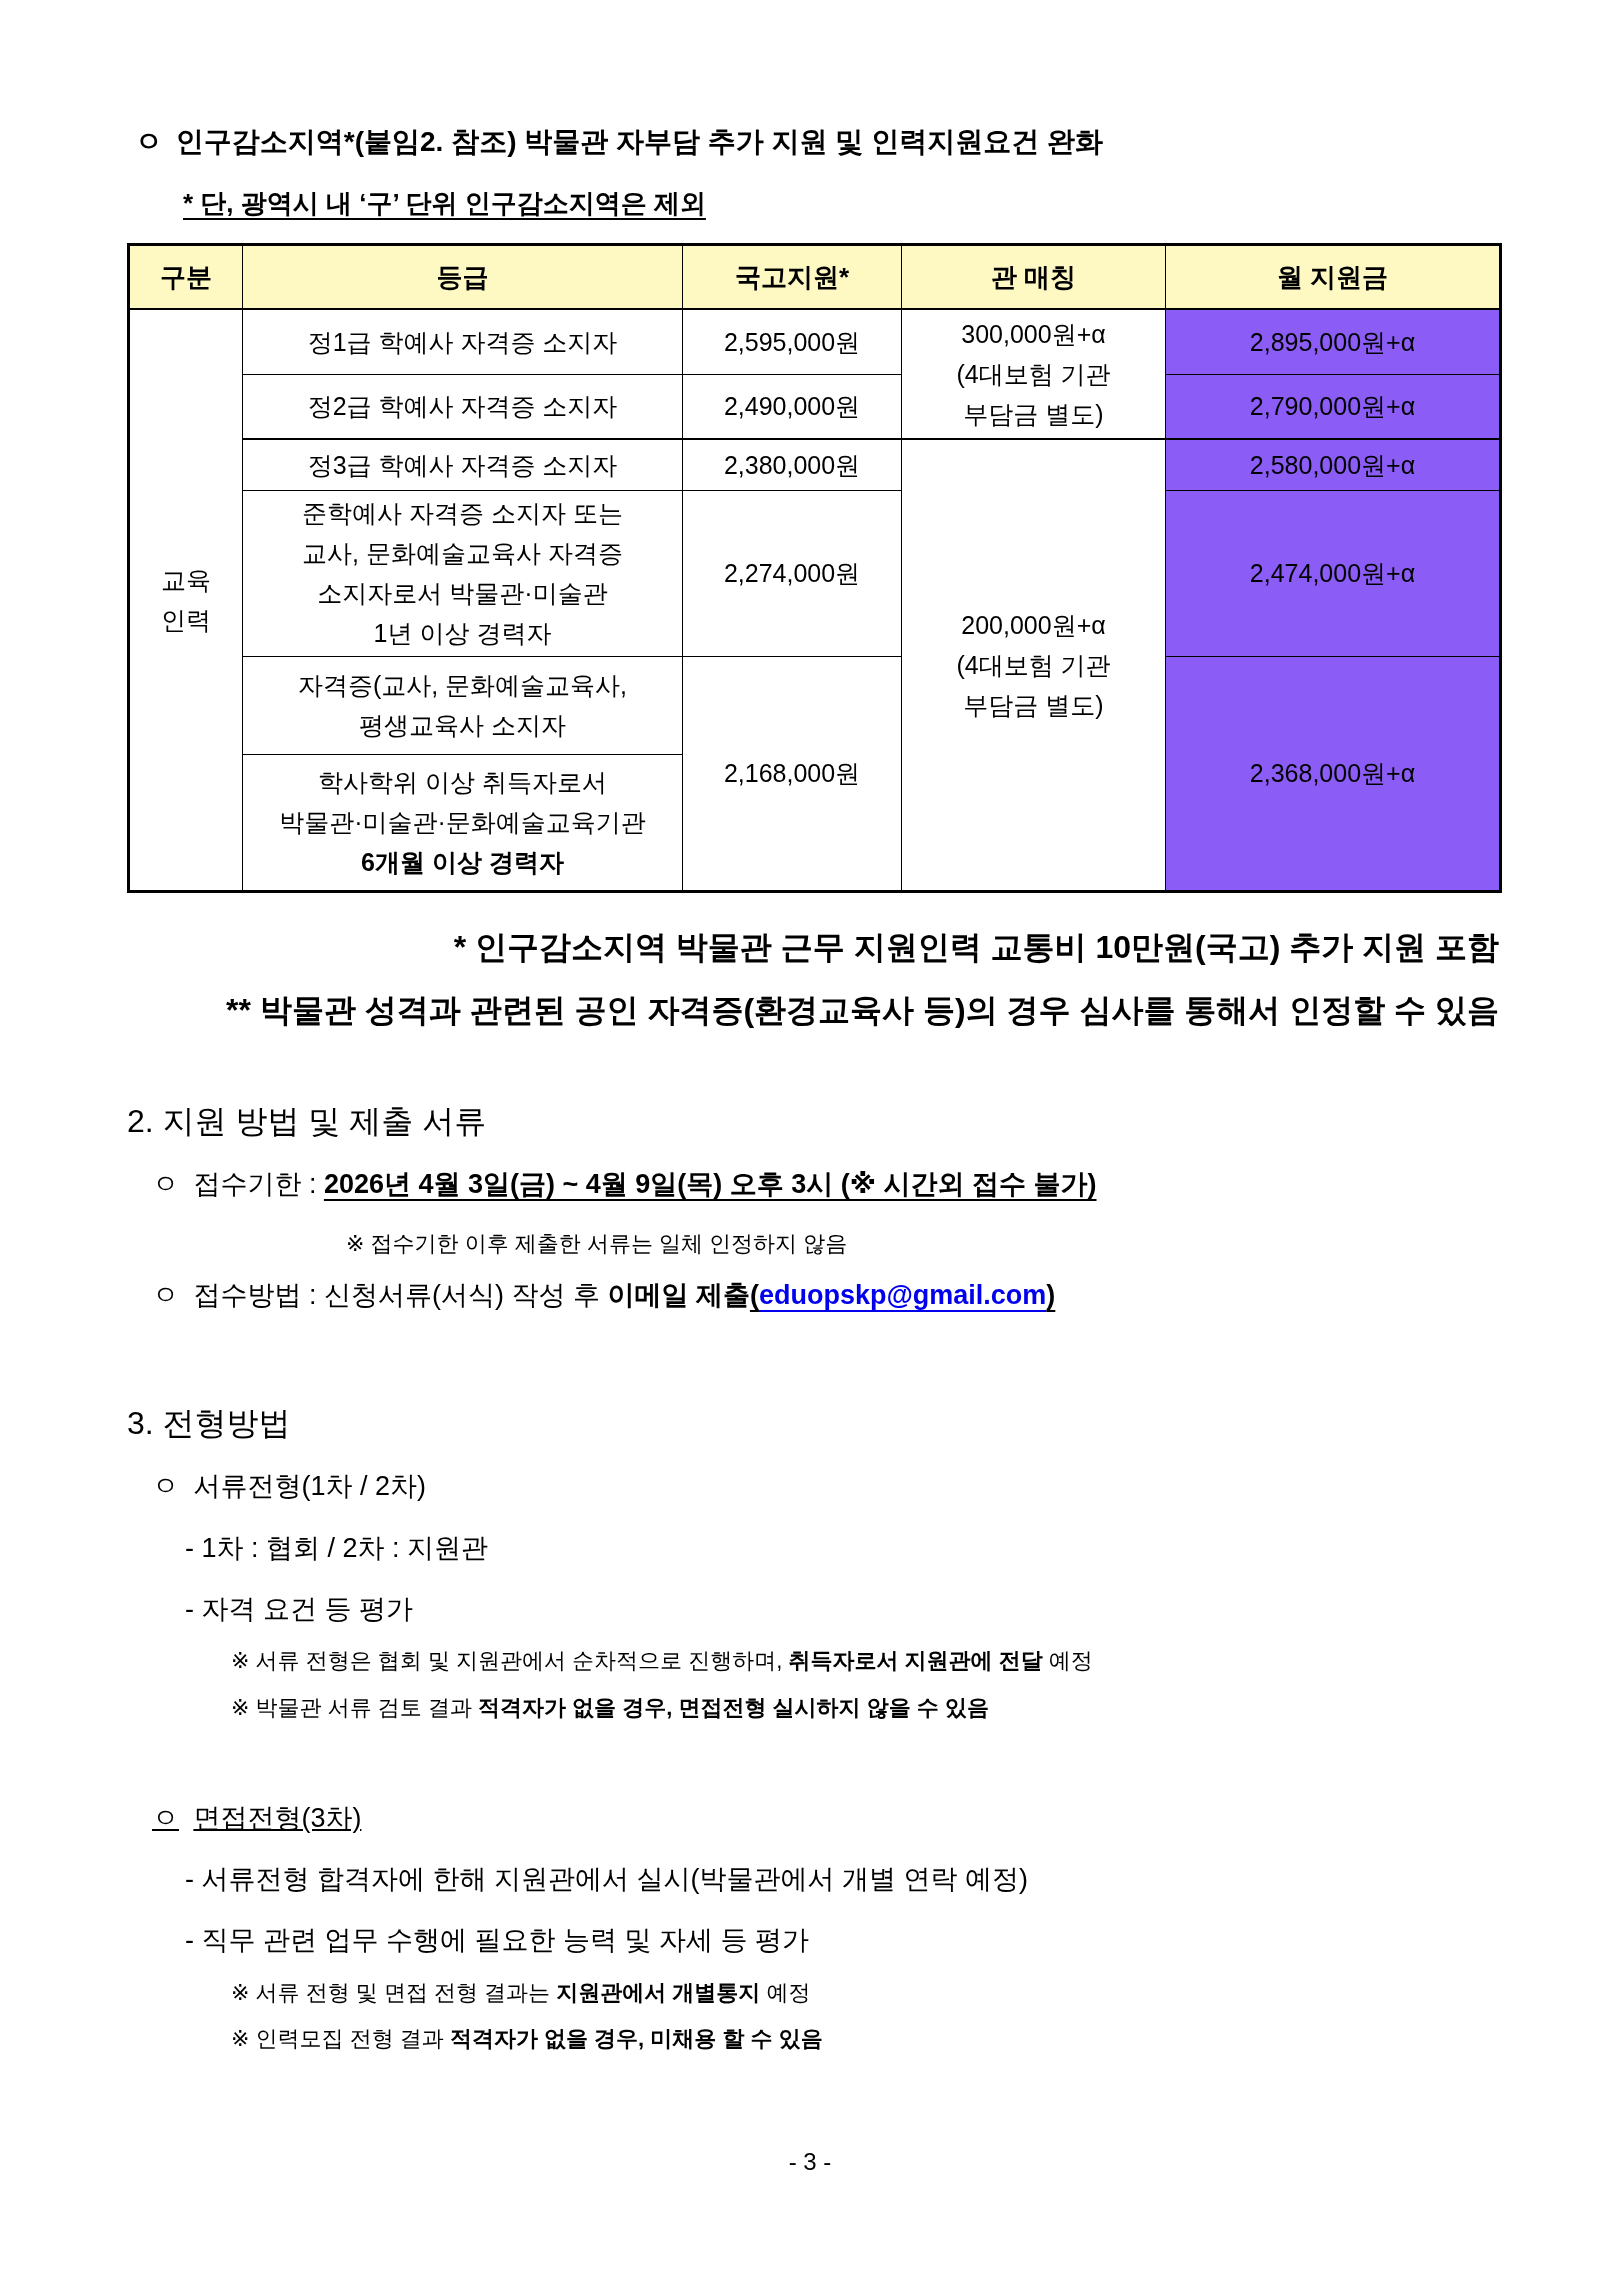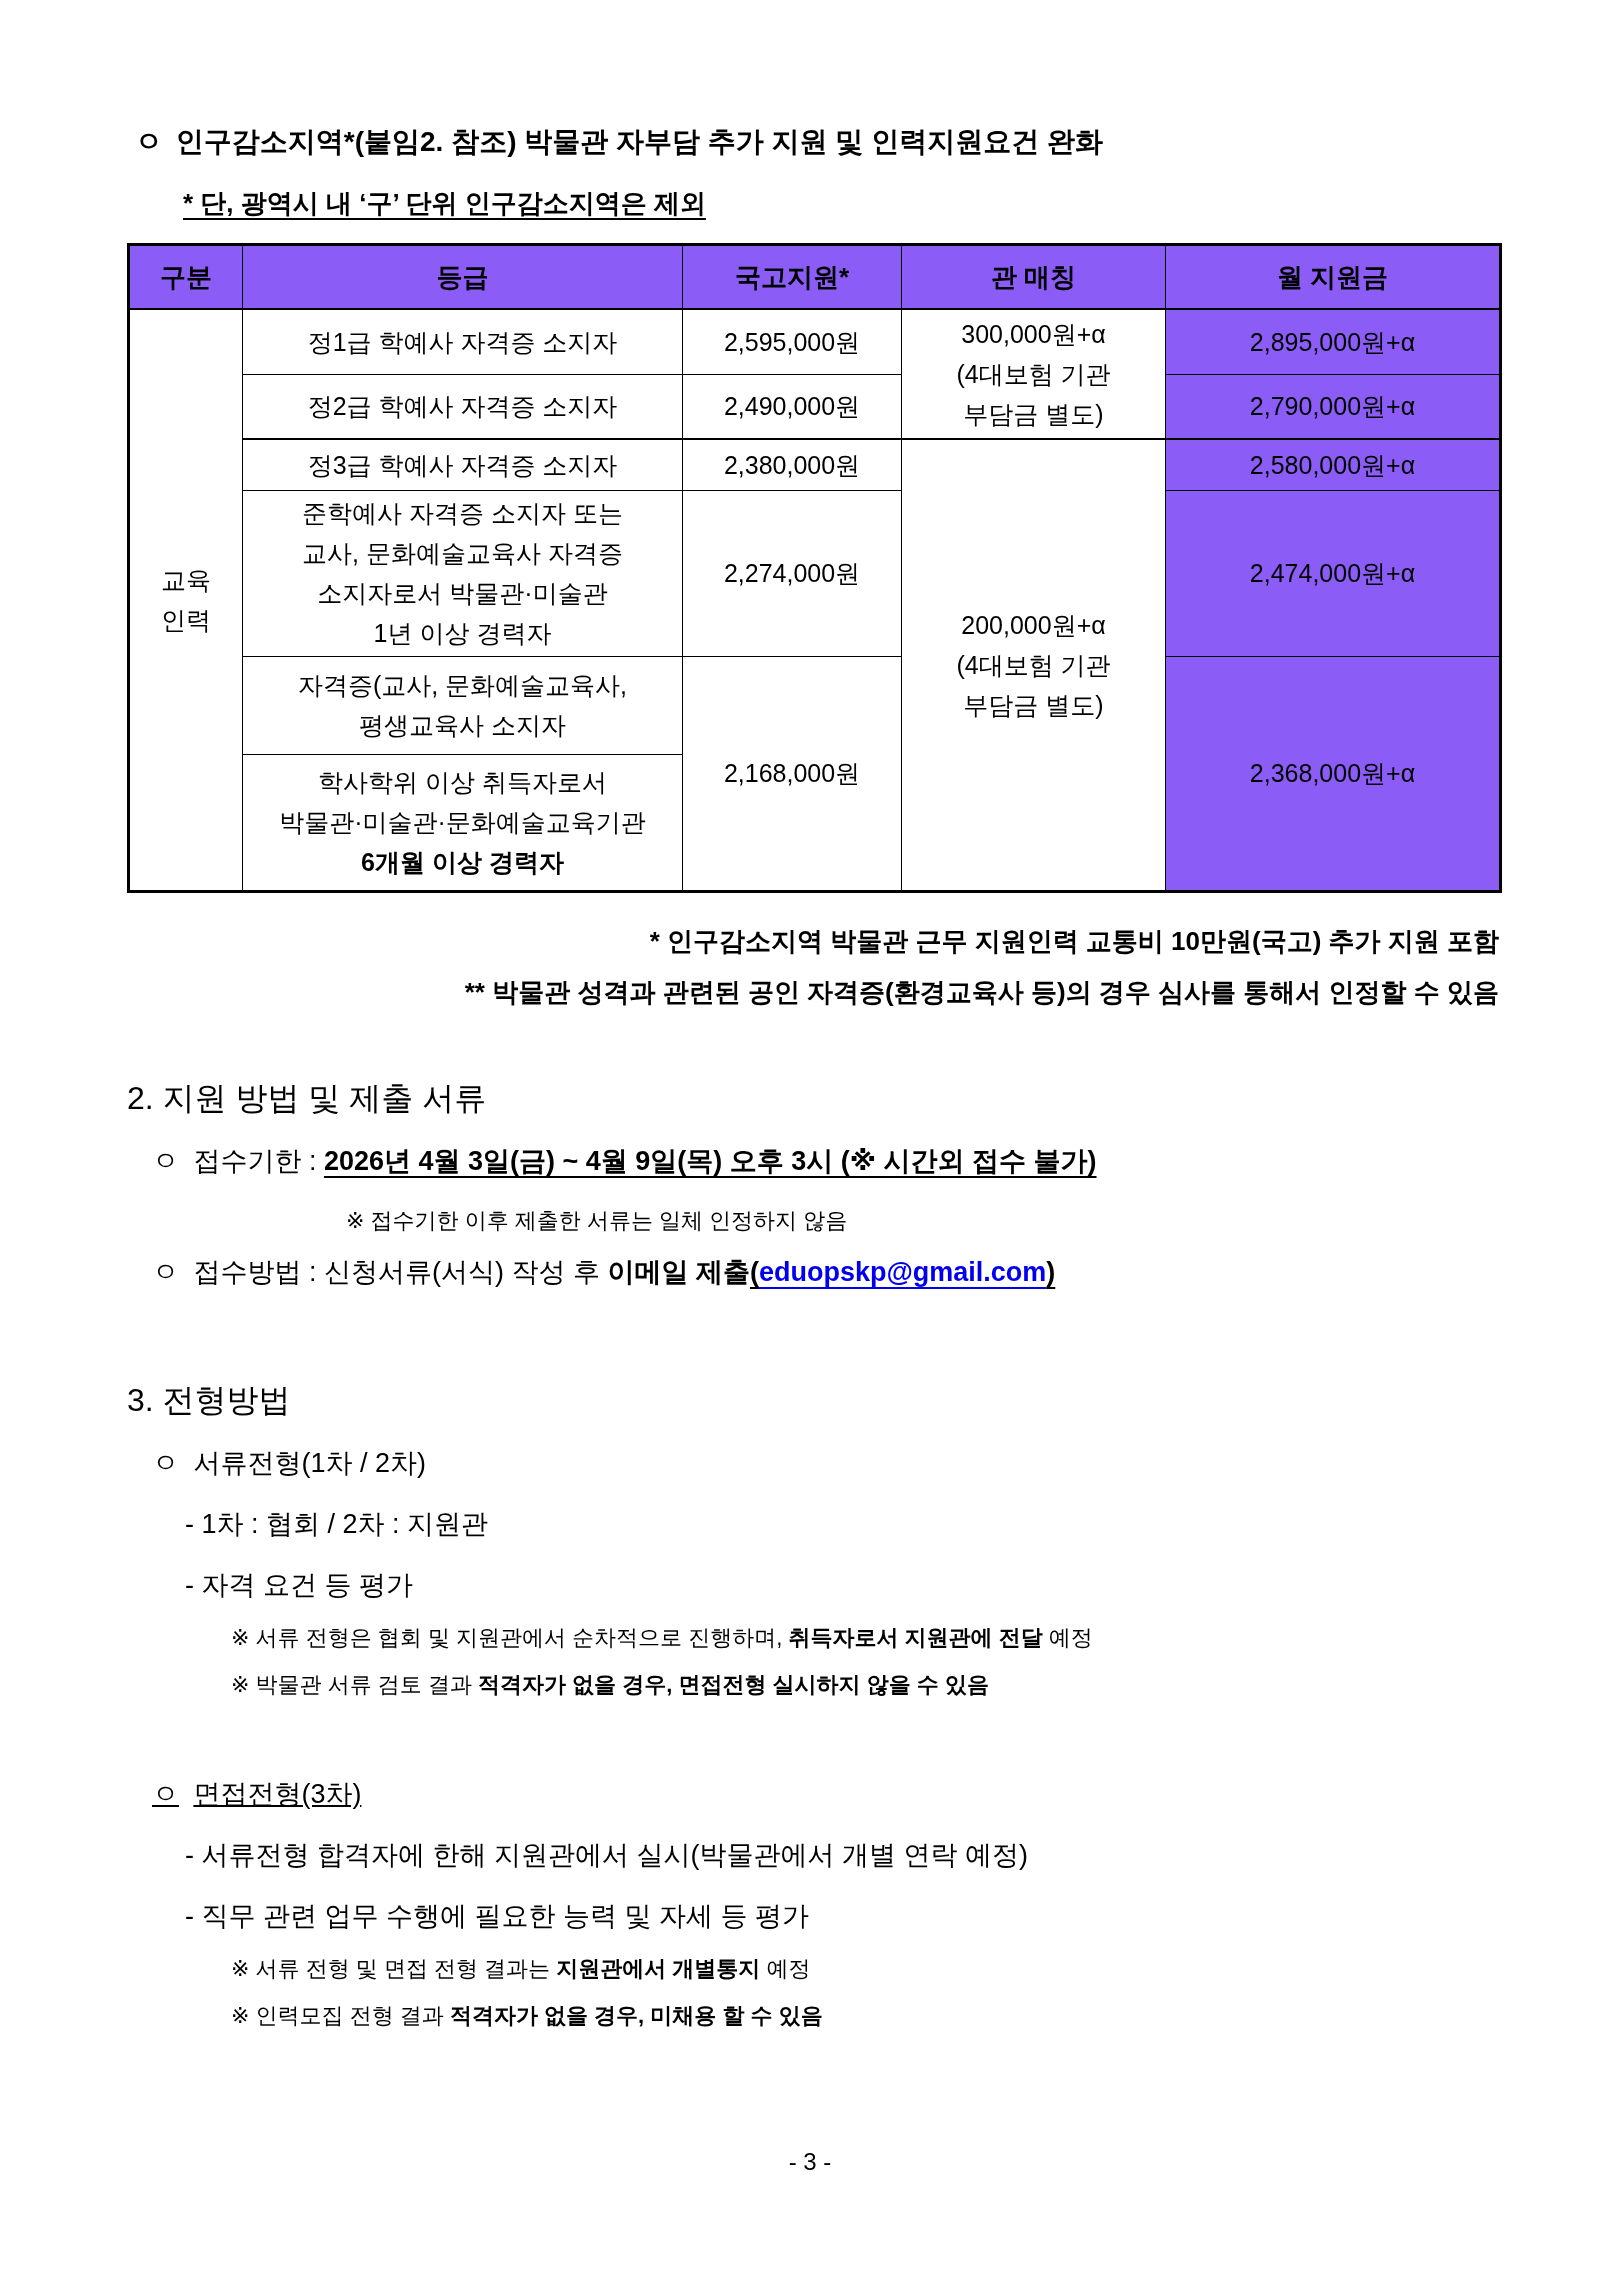--- a/index.html
+++ b/index.html
@@ -19,35 +19,35 @@
     font-size:26px; font-weight:700; margin:27px 0 0 56px; display:inline-block;
     text-decoration:underline; text-decoration-thickness:2px; text-underline-offset:5.9px;
   }
 
   
   table.support {
     width:1372px; margin-top:22px; border-collapse:collapse; table-layout:fixed;
     border:3.3px solid #000; text-align:center; font-size:25px;
   }
   table.support th {
-    background:#8b5cf6; font-weight:700; font-size:26px;
+    background:#fef9c3; font-weight:700; font-size:26px;
     border:1.3px solid #000; border-bottom:2.6px solid #000; height:62px; padding:0;
   }
   table.support td {
     border:1.3px solid #000; vertical-align:middle; line-height:1.6; padding:2.6px 3.9px;
   }
   tr.h-r1 { height:65px; } tr.h-r2 { height:65px; } tr.h-r3 { height:51px; }
   tr.h-r4 { height:163px; } tr.h-r5 { height:98px; } tr.h-r6 { height:137px; }
   tr.h-r2 > td { border-bottom:2.6px solid #000; }
   tr.h-r3 > td { border-top:2.6px solid #000; }
   td.mon { background:#8b5cf6;text-align:center; }
   td.match2 { line-height:2.1; }
   td.cat { line-height:1.9; }
 
-  .table-notes { width:1372px; margin-top:23.5px; text-align:right; font-size:26px; font-weight:700; line-height:1.95; }
+  .table-notes { width:1372px; margin-top:23.5px; text-align:right; font-size:32px; font-weight:700; line-height:1.95; }
 
   
   .sec-title { font-size:32px; font-weight:400; margin:0; line-height:1.25; }
   .sec2-title { margin-top:60px; }
   .sec3-title { margin-top:90px; }
 
   .item-o { font-size:27px; margin:26px 0 0 25px; line-height:1.3; }
   .item-o .bullet { margin-right:14.4px; }
   .dash-item { font-size:27px; margin:26px 0 0 58px; line-height:1.3; }
 

